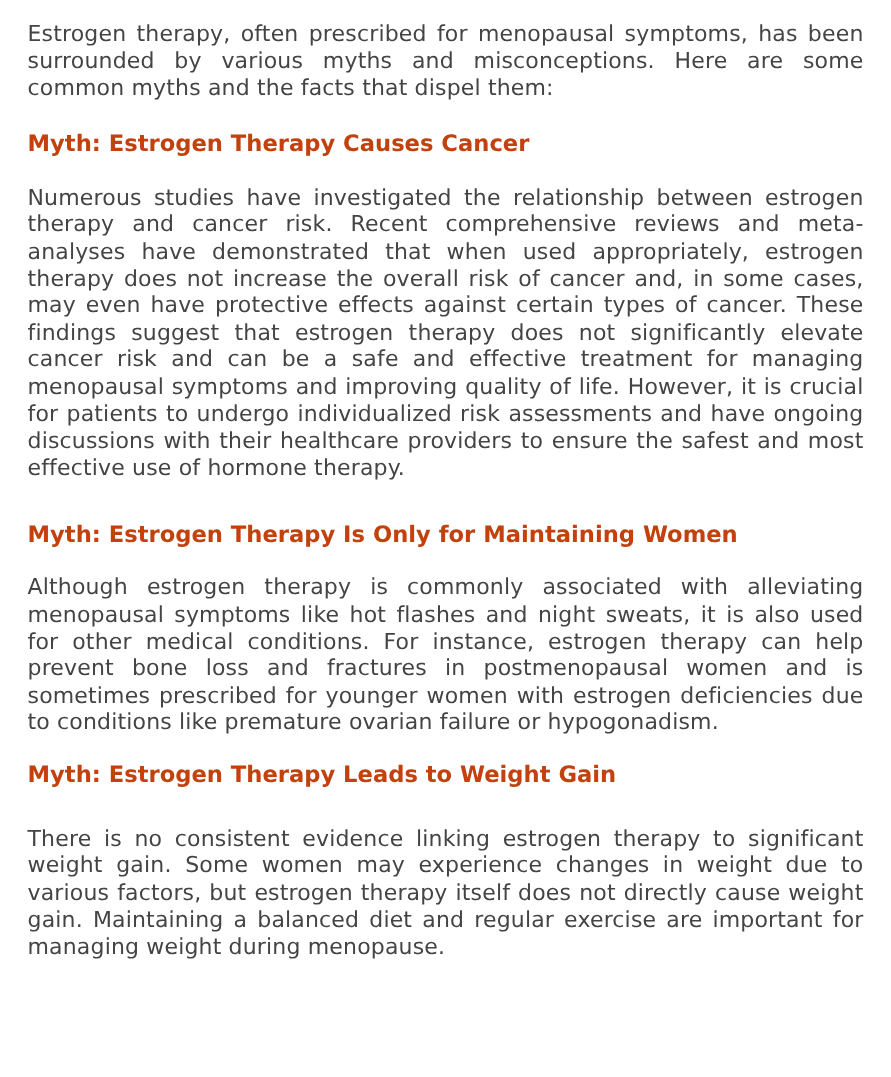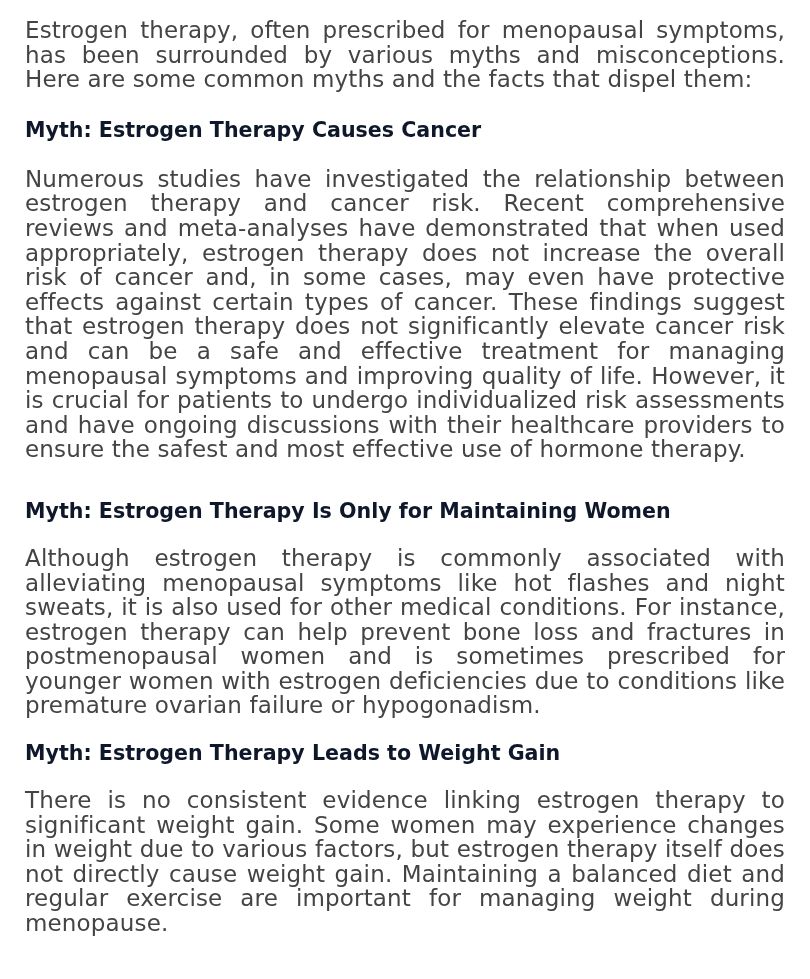--- a/index.html
+++ b/index.html
@@ -16,39 +16,39 @@
   .doc {
     position: absolute;
     left: 25px;
     top: 18px;
     width: 760px;
     color: #444444;
     font-family: "DejaVu Sans", sans-serif;
   }
   .para {
     margin: 0;
-    font-size: 23px;
+    font-size: 20px;
     line-height: 24.6px;
     text-align: justify;
     letter-spacing: 0.15px;
     word-spacing: 0px;
   }
   .heading {
     margin: 0;
     font-size: 20.6px;
     line-height: 26px;
     font-weight: bold;
-    color: #0f172a;
+    color: #c2410c;
   }
   .p-intro { margin-bottom: 25px; }
   .h1 { margin-bottom: 24px; }
   .p1 { margin-bottom: 36px; }
   .h2 { margin-bottom: 22px; }
   .p2 { margin-bottom: 22px; }
-  .h3 { margin-bottom: 22px; }
+  .h3 { margin-bottom: 33px; }
 </style>
 </head>
 <body>
 
 <div class="doc">
   <p class="para p-intro">Estrogen therapy, often prescribed for menopausal symptoms, has been surrounded by various myths and misconceptions. Here are some common myths and the facts that dispel them:</p>
 
   <h2 class="heading h1">Myth: Estrogen Therapy Causes Cancer</h2>
   <p class="para p1">Numerous studies have investigated the relationship between estrogen therapy and cancer risk. Recent comprehensive reviews and meta-analyses have demonstrated that when used appropriately, estrogen therapy does not increase the overall risk of cancer and, in some cases, may even have protective effects against certain types of cancer. These findings suggest that estrogen therapy does not significantly elevate cancer risk and can be a safe and effective treatment for managing menopausal symptoms and improving quality of life. However, it is crucial for patients to undergo individualized risk assessments and have ongoing discussions with their healthcare providers to ensure the safest and most effective use of hormone therapy.</p>
 

